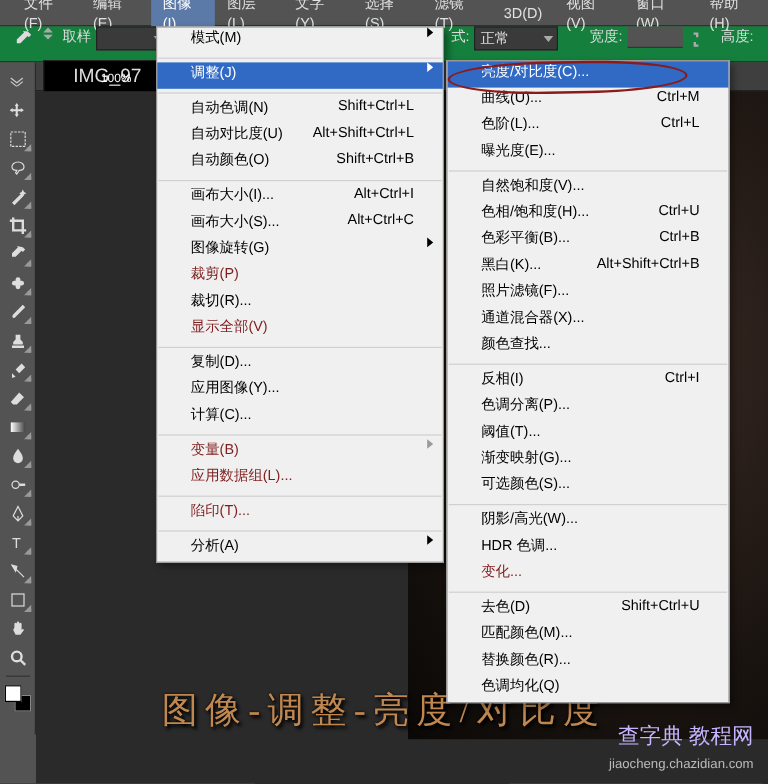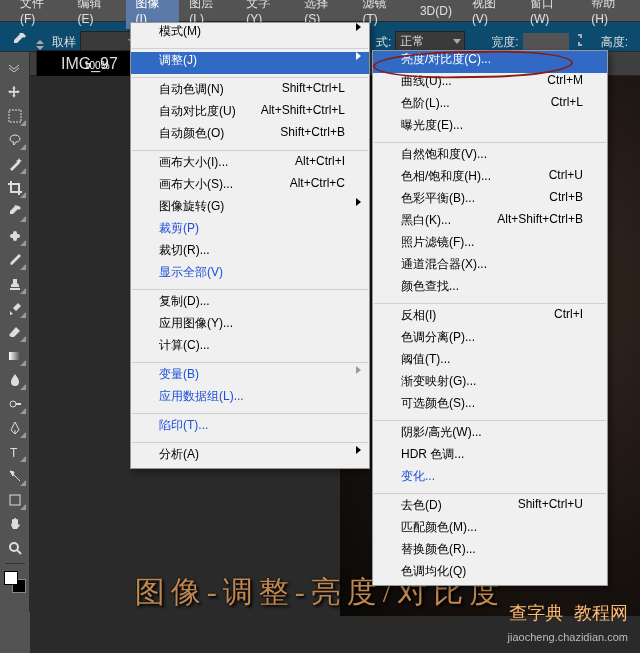--- a/index.html
+++ b/index.html
@@ -1,20 +1,20 @@
 <!DOCTYPE html>
 <html><head>
 <meta charset="utf-8">
 <style>
 *{margin:0;padding:0;box-sizing:border-box;font-family:"Microsoft YaHei",SimSun,Arial,sans-serif;font-size:12px;-webkit-font-smoothing:antialiased}
 body{background:#535353;width:640px;height:653px;overflow:hidden;position:relative}
 .menubar{background:#535353;height:22px;display:flex;align-items:center;padding-left:10px;color:#e0e0e0;border-bottom:1px solid #2a2a2a}
 .menubar .mi{padding:3px 10px;cursor:default}
 .menubar .mi.active{background:#5b7aa8;color:#fff}
-.optbar{background:#0c4a6e;height:30px;display:flex;align-items:flex-end;padding:0 8px;color:#ddd;border-bottom:1px solid #282828}
+.optbar{background:#15803d;height:30px;display:flex;align-items:flex-start;padding:0 8px;color:#ddd;border-bottom:1px solid #282828}
 .optbar .tool-ico{width:22px;height:22px;display:flex;align-items:center;justify-content:center;margin-right:6px}
 .optbar .lbl{margin:0 4px}
 .optbar .dd{background:#3a3a3a;border:1px solid #222;height:20px;min-width:60px;padding:0 14px 0 4px;position:relative;display:inline-flex;align-items:center;color:#ddd;margin-right:22px}
 .optbar .dd::after{content:"";position:absolute;right:3px;top:7px;border-left:4px solid transparent;border-right:4px solid transparent;border-top:5px solid #aaa}
 .optbar .sep{width:1px;height:22px;background:#2a2a2a;margin:0 6px}
 .optbar .numfield{background:#535353;border:none;border-bottom:1px solid #333;width:46px;height:18px;color:#ddd;padding:0 3px}
 .optbar .arrows{display:inline-flex;flex-direction:column;margin-right:4px}
 .optbar .arrows span{width:0;height:0;border-left:4px solid transparent;border-right:4px solid transparent;margin:1px 0}
 .optbar .arrows .up{border-bottom:4px solid #aaa}
 .optbar .arrows .dn{border-top:4px solid #aaa}
@@ -27,30 +27,30 @@
 .toolbar .tbtn.noc::after{display:none}
 .toolbar .sep{width:20px;height:1px;background:#333;margin:3px 0}
 .toolbar .swatch{width:22px;height:22px;position:relative;margin-top:4px}
 .toolbar .swatch .fg{position:absolute;width:14px;height:14px;background:#fff;border:1px solid #000;left:0;top:0;z-index:2}
 .toolbar .swatch .bg{position:absolute;width:14px;height:14px;background:#000;border:1px solid #888;right:0;bottom:0}
 .canvas{position:absolute;left:30px;top:76px;right:0;bottom:0;background:#2a2a2a}
 .photo{position:absolute;right:0;top:0;width:300px;height:540px;background:radial-gradient(ellipse at 70% 40%,#3a2a24 0%,#1a1410 60%,#0a0806 100%)}
 .menu{position:absolute;background:#f0f0f0;border:1px solid #979797;box-shadow:3px 3px 6px rgba(0,0,0,.4);z-index:100}
 .menu .row{display:flex;align-items:flex-start;height:22px;padding:0 24px 0 28px;cursor:default;color:#000;position:relative;white-space:nowrap}
 .menu .row.hl{background:#316ac5;color:#fff}
-.menu .row.dis{color:#1d4ed8}
+.menu .row.dis{color:#7f1d1d}
 .menu .row .sc{position:absolute;right:24px}
 .menu .row .ar{position:absolute;right:8px;width:0;height:0;border-top:4px solid transparent;border-bottom:4px solid transparent;border-left:5px solid #000}
 .menu .row.hl .ar{border-left-color:#fff}
 .menu hr{border:none;border-top:1px solid #d0d0d0;margin:3px 1px}
 .menu1{left:130px;top:22px;width:240px}
 .menu2{left:372px;top:50px;width:236px}
 .circle{position:absolute;left:373px;top:51px;width:200px;height:27px;border:2px solid #8b1a1a;border-radius:50%/60%;z-index:200;pointer-events:none;transform:rotate(-1deg)}
 .bigtext{position:absolute;left:50%;bottom:40px;transform:translateX(-50%);font-size:30px;color:#c08850;text-shadow:0 0 2px #000,2px 2px 3px #000;font-family:"SimSun";letter-spacing:6px;white-space:nowrap;z-index:50}
-.wm1{position:absolute;right:12px;bottom:28px;color:#fdba74;font-size:18px;font-family:Liberation Mono, monospace;z-index:50}
+.wm1{position:absolute;right:12px;bottom:28px;color:#c4b5fd;font-size:18px;font-family:Liberation Sans, sans-serif;z-index:50}
 .wm2{position:absolute;right:12px;bottom:10px;color:#bbb;font-size:11px;z-index:50}
 svg{display:block}
 </style>
 </head>
 <body>
 
 <div class="menubar">
   <div class="mi">文件(F)</div>
   <div class="mi">编辑(E)</div>
   <div class="mi active">图像(I)</div>

